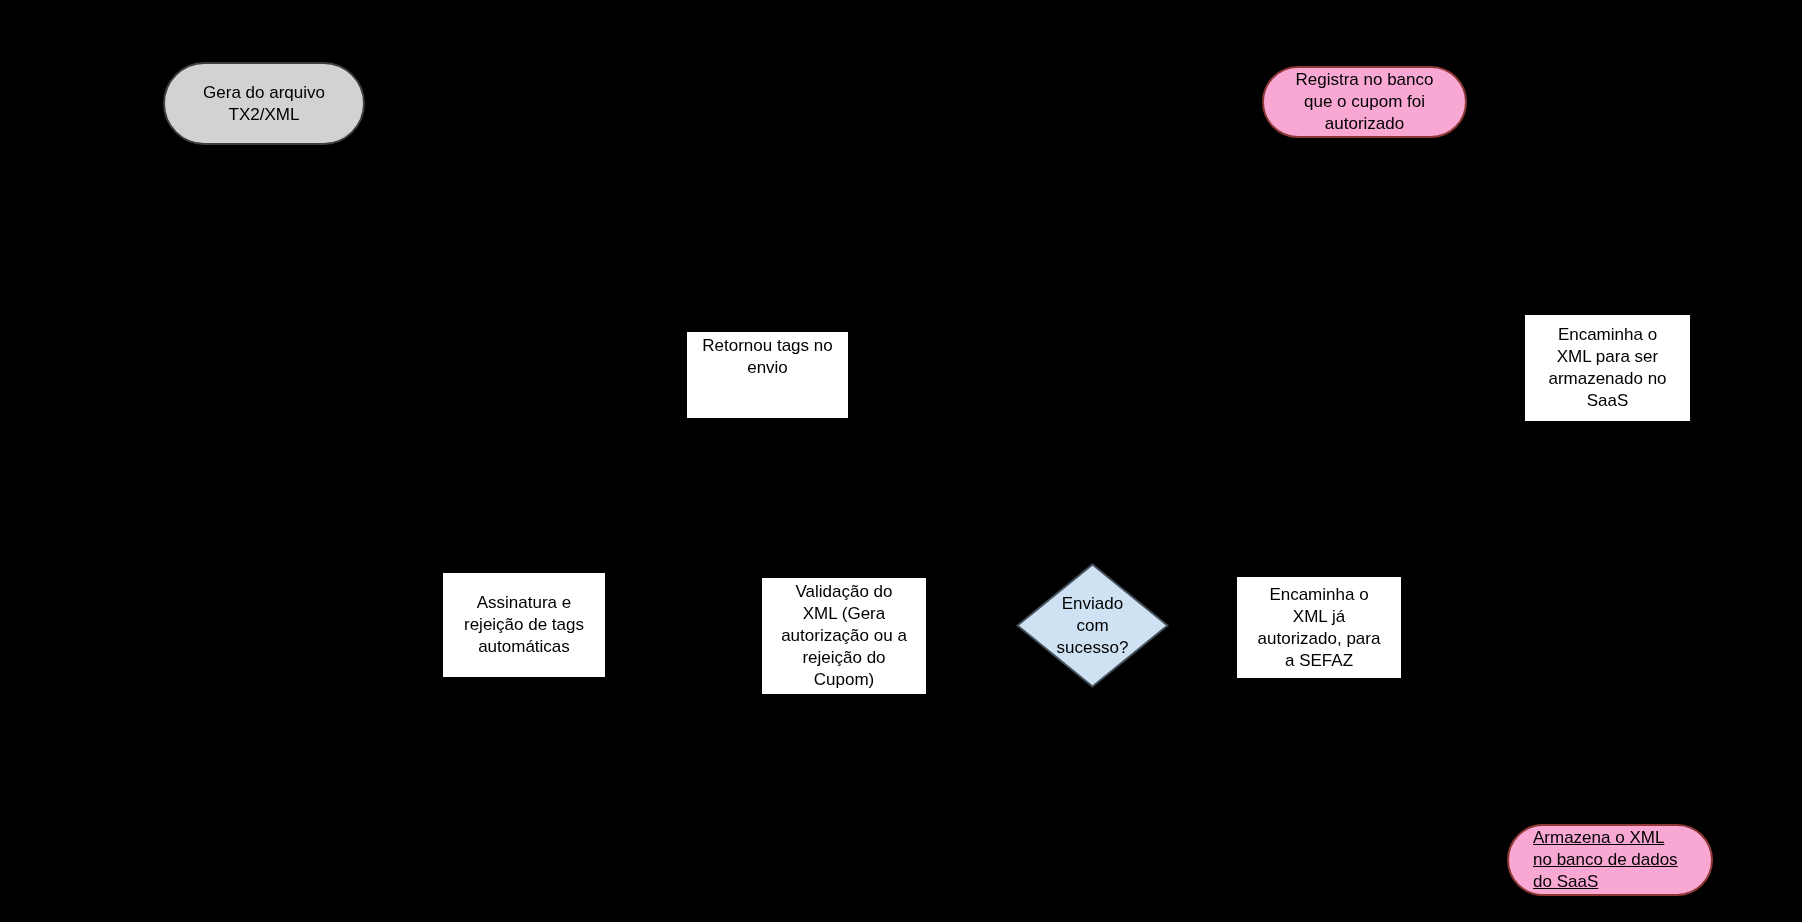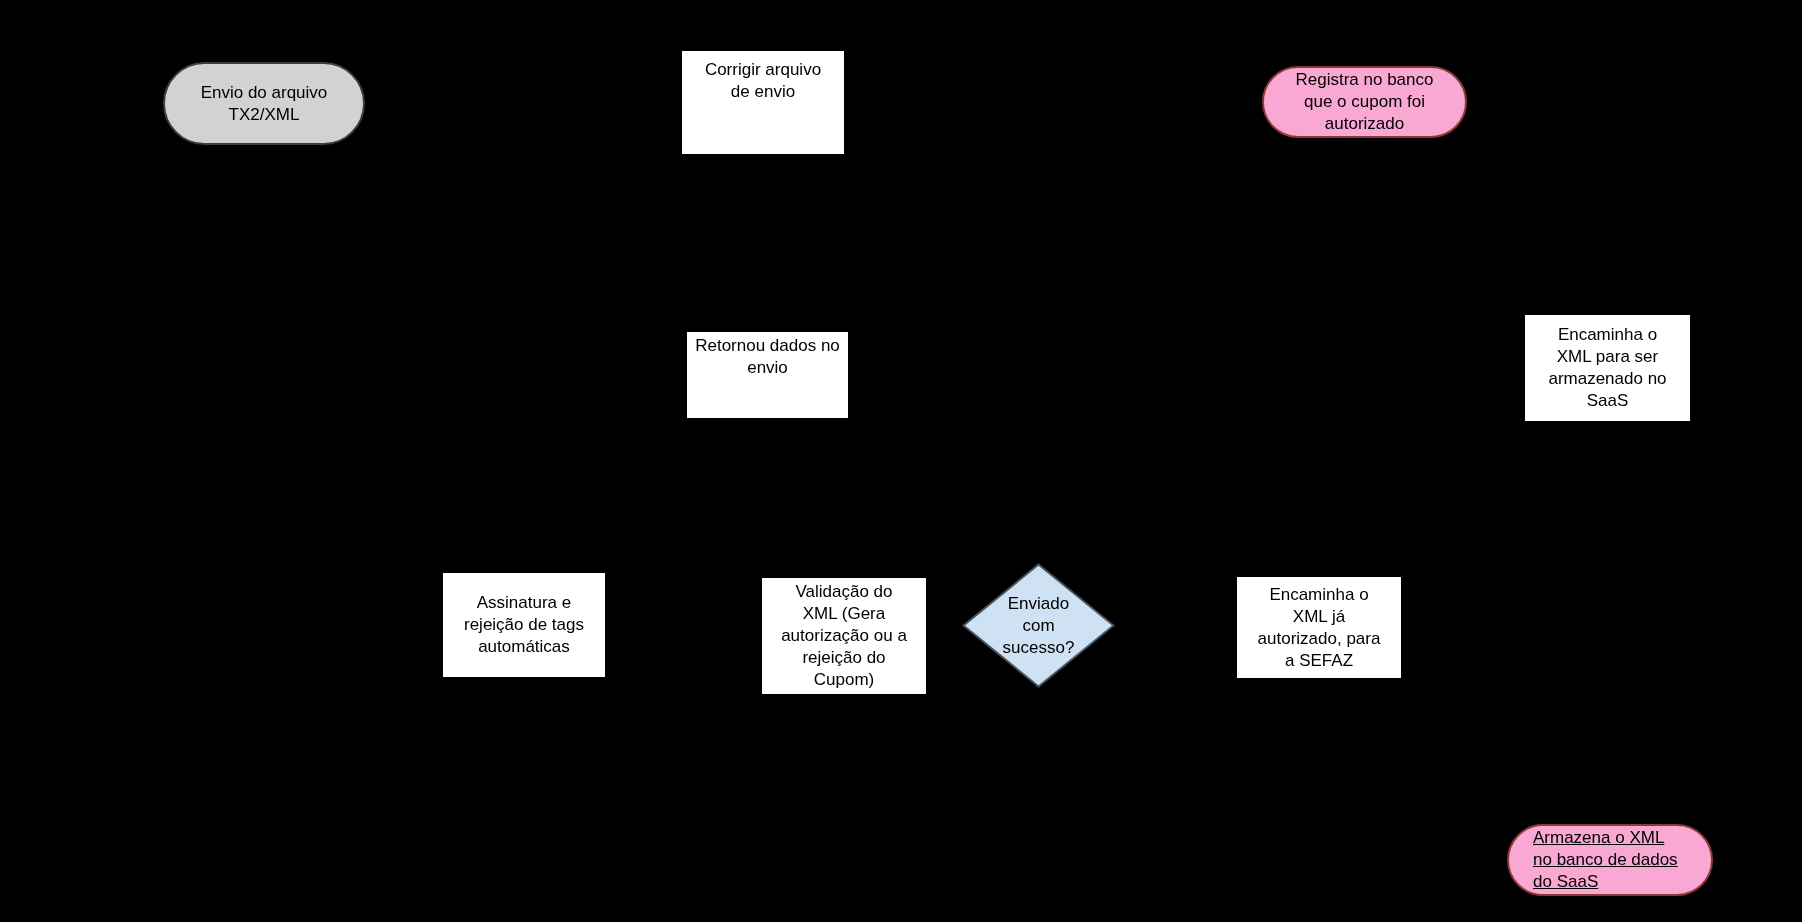--- a/index.html
+++ b/index.html
@@ -52,43 +52,41 @@
   #n-start        {left:163px;  top:62px;  width:202px; height:83px;}
   #n-corrigir     {left:681px;  top:50px;  width:164px; height:105px; padding-top:8px;}
   #n-registra     {left:1262px; top:66px;  width:205px; height:72px;}
   #n-conversao    {left:184px;  top:319px; width:165px; height:104px; padding-top:12px;}
   #n-envio-xml    {left:440px;  top:320px; width:165px; height:103px; padding-top:13px;}
   #n-retornou     {left:686px;  top:331px; width:163px; height:88px;  padding-top:3px;}
   #n-retorna-chave{left:1281px; top:314px; width:166px; height:108px;}
   #n-encaminha-saas{left:1524px;top:314px; width:167px; height:108px;}
   #n-assinatura   {left:442px;  top:572px; width:164px; height:106px;}
   #n-validacao    {left:761px;  top:577px; width:166px; height:118px;}
-  #n-diamond      {left:962px; top:563px; width:153px; height:125px;}
+  #n-diamond      {left:1016px; top:563px; width:153px; height:125px;}
   #n-sefaz        {left:1236px; top:576px; width:166px; height:103px;}
   #n-armazena     {left:1507px; top:824px; width:206px; height:72px;
                    justify-content:flex-start; text-align:left; padding-left:24px;text-decoration:underline;}
 </style>
 </head>
 <body>
 
 <div id="canvas">
 
-  <div id="n-start" class="node stadium gray">Envio do arquivo
+  <div id="n-start" class="node stadium gray">Gera do arquivo
 TX2/XML</div>
 
-  <div id="n-corrigir" class="node rect">Corrigir arquivo
-de envio</div>
 
   <div id="n-registra" class="node stadium red">Registra no banco
 que o cupom foi
 autorizado</div>
 
 
 
-  <div id="n-retornou" class="node rect">Retornou dados no
+  <div id="n-retornou" class="node rect">Retornou tags no
 envio</div>
 
 
   <div id="n-encaminha-saas" class="node rect vcenter">Encaminha o
 XML para ser
 armazenado no
 SaaS</div>
 
   <div id="n-assinatura" class="node rect vcenter">Assinatura e
 rejeição de tags

